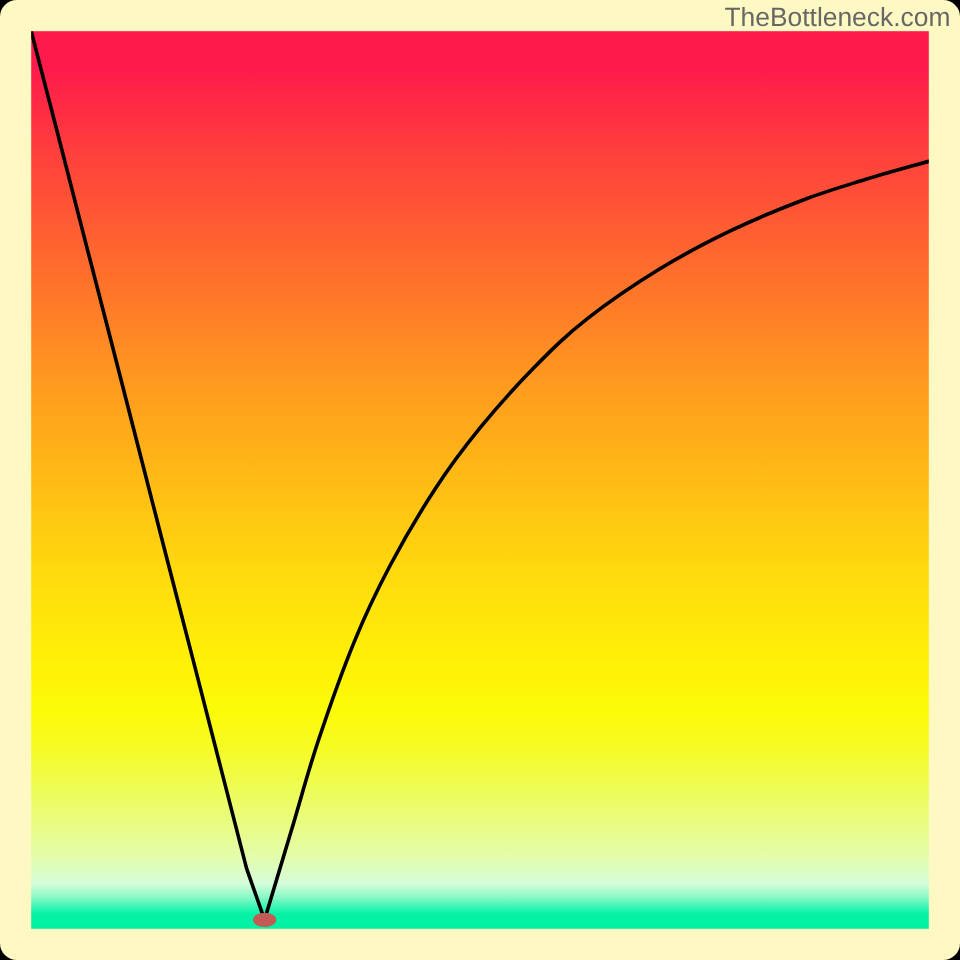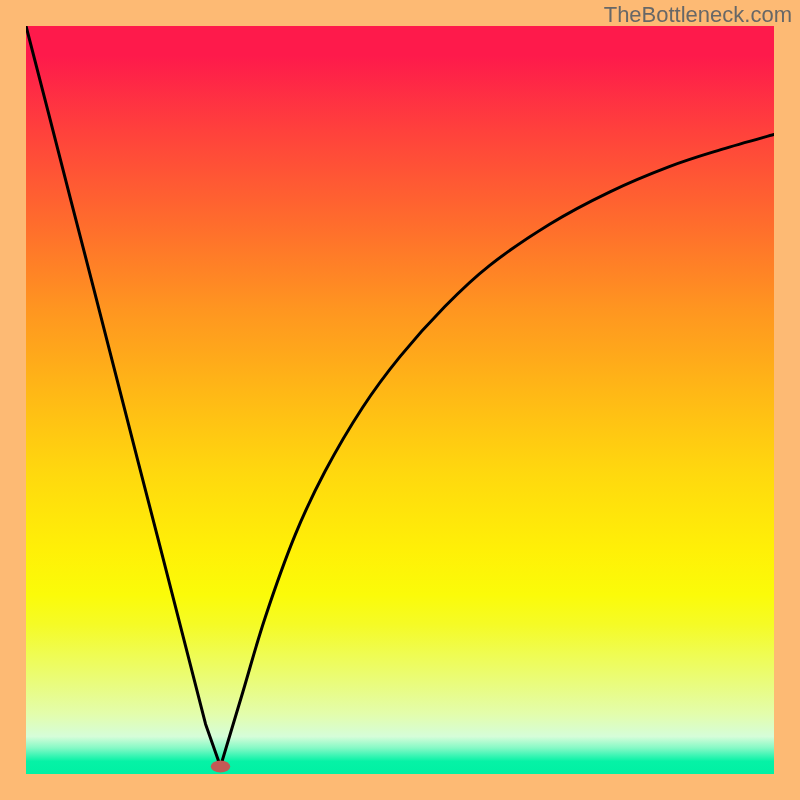--- a/index.html
+++ b/index.html
@@ -7,21 +7,22 @@
     padding: 0;
     width: 800px;
     height: 800px;
     background: #000;
     overflow: hidden;
   }
   .frame {
     position: relative;
     width: 800px;
     height: 800px;
-    background: #fdba74;
+    background: #fef9c3;
+    border-radius: 14px;
   }
   .watermark {
     position: absolute;
     top: 2px;
     right: 8px;
     font-family: Arial, Helvetica, sans-serif;
     font-size: 22px;
     color: #676767;
     letter-spacing: 0px;
     font-weight: 500;

